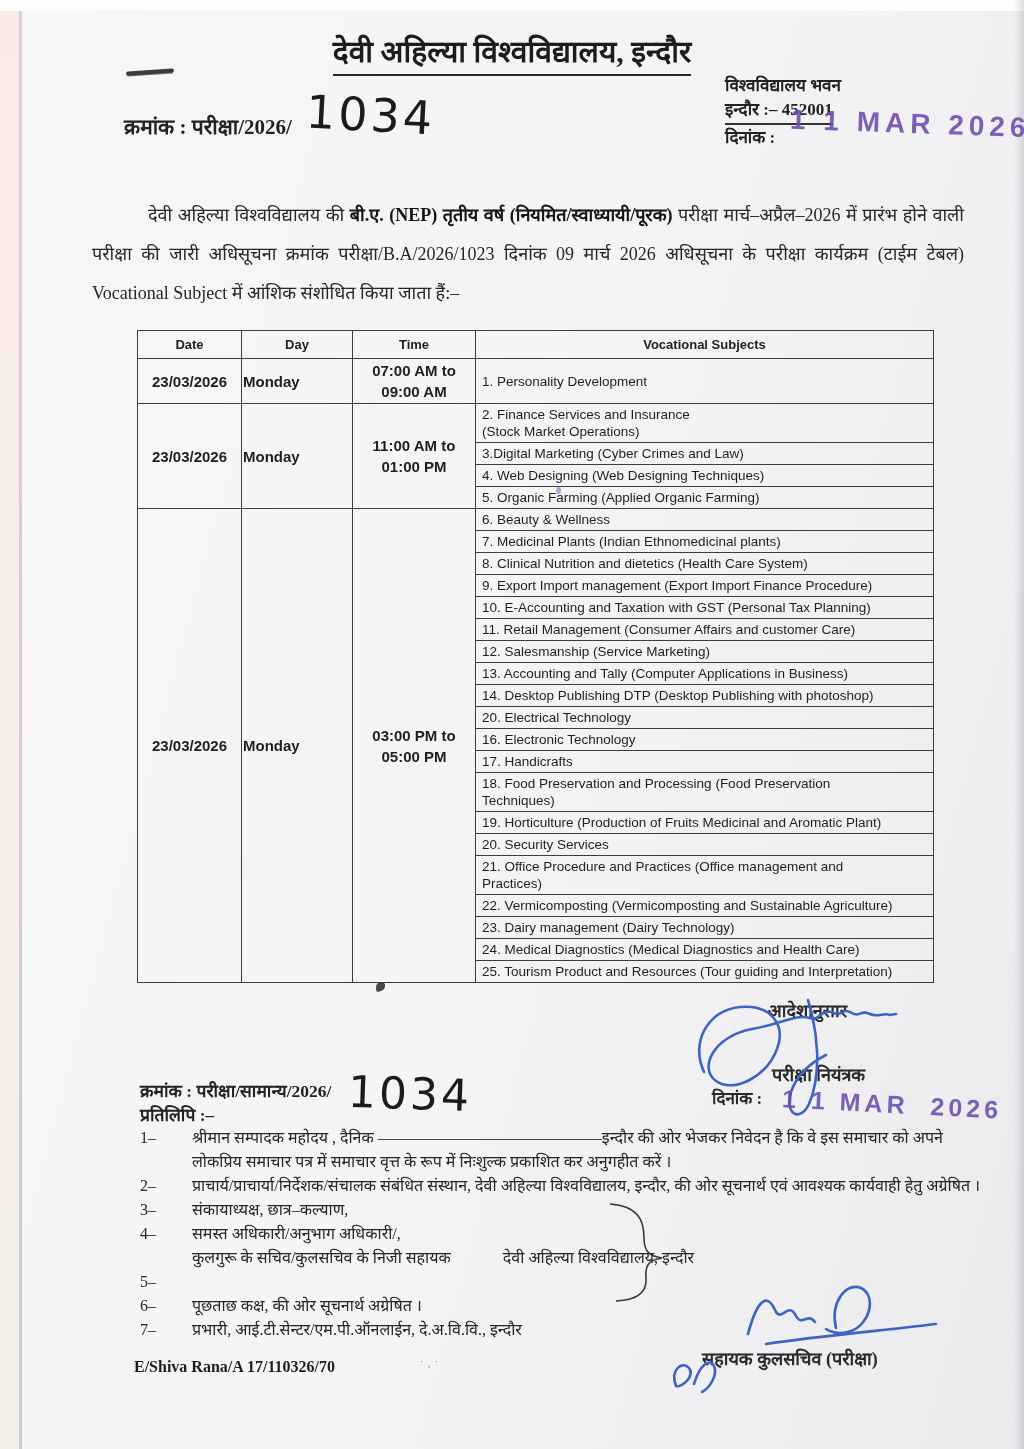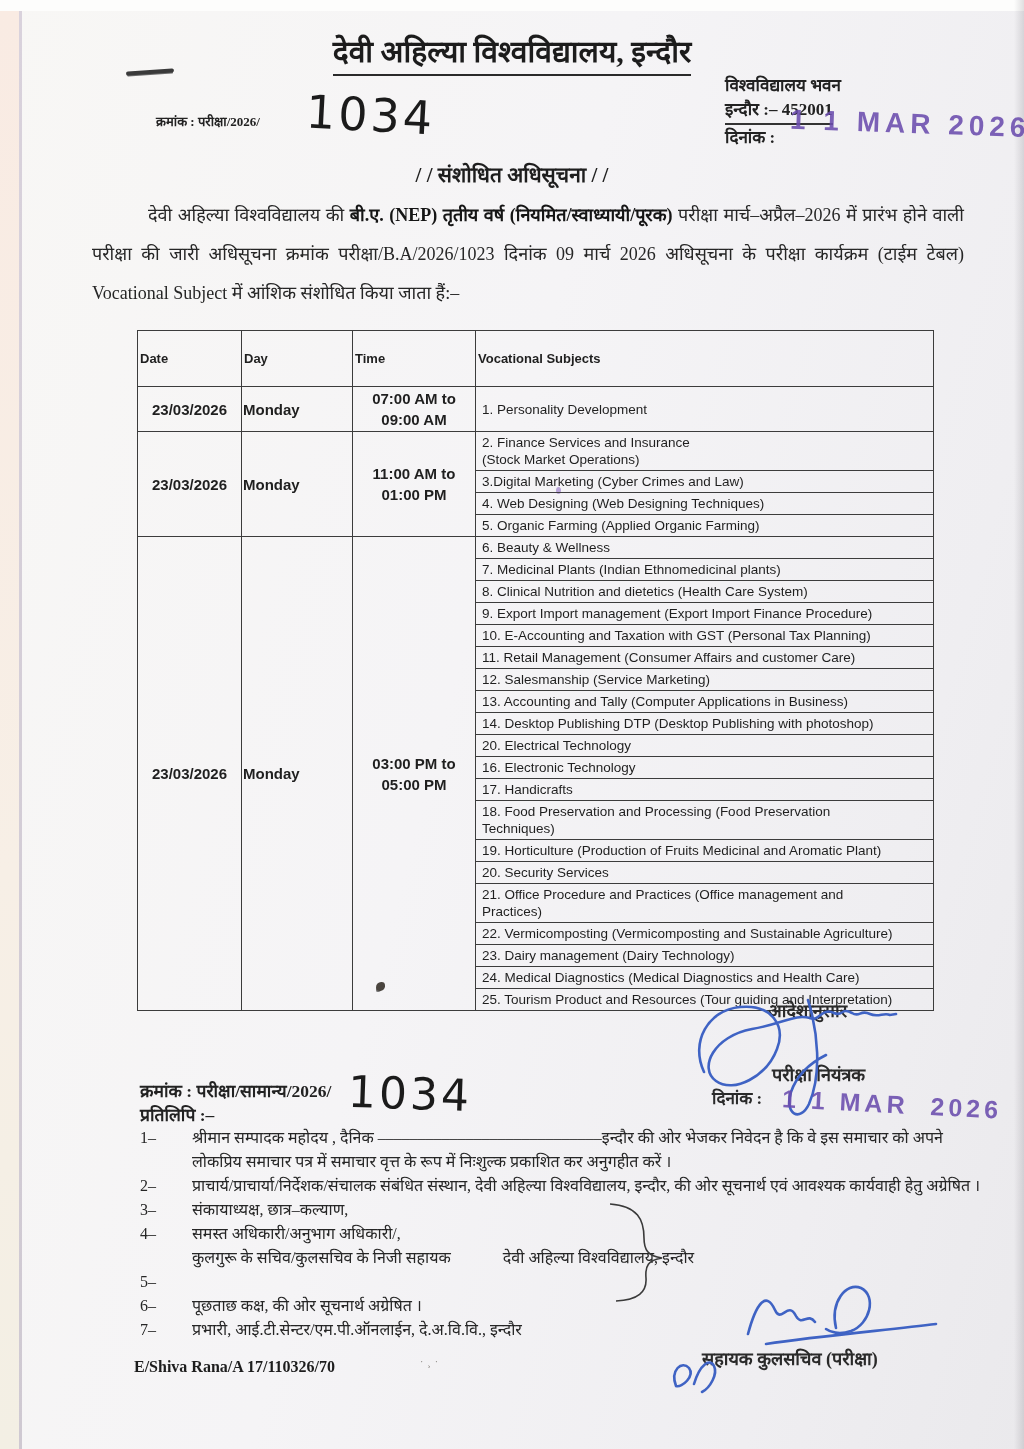--- a/index.html
+++ b/index.html
@@ -20,31 +20,31 @@
   .footer-dots{left:420px;top:1356px;width:30px;height:24px;color:#8a8680;font-size:10px;letter-spacing:4px;}
   
   .uni-title{left:0;top:30px;width:1024px;text-align:center;font-size:30px;font-weight:bold;color:#1c1c1c;}
   .uni-title span{display:inline-block;border-bottom:2.5px solid #2a2a2a;padding-bottom:3px;}
   .addr{left:725px;top:74px;width:260px;font-size:17px;font-weight:bold;line-height:24px;color:#222;}
   .addr .u{display:inline-block;border-bottom:2px solid #333;padding-bottom:1px;}
   .date-row{margin-top:1px;}
   .stamp{color:#6b4dae;font-family:"Liberation Sans","DejaVu Sans",sans-serif;font-weight:bold;white-space:pre;opacity:.88;}
   .stamp1{left:790px;top:108px;font-size:28px;letter-spacing:5px;transform:rotate(2deg);}
   .stamp2{left:782px;top:1090px;font-size:25px;letter-spacing:4px;transform:rotate(3deg);z-index:6;}
-  .ref-line{left:156px;top:112px;font-size:13px;font-weight:bold;color:#222;}
+  .ref-line{left:124px;top:112px;font-size:21px;font-weight:bold;color:#222;}
   .hand-number{font-family:"DejaVu Sans",sans-serif;font-weight:400;color:#1b1b1b;letter-spacing:3px;}
   .hand1{left:306px;top:88px;font-size:46px;transform:rotate(3deg);}
   .hand2{left:348px;top:1068px;font-size:44px;transform:rotate(2deg);}
   .notice-title{left:0;top:160px;width:1024px;text-align:center;font-size:21px;font-weight:bold;color:#1e1e1e;}
   .para{left:92px;top:196px;width:872px;font-size:18px;line-height:39px;text-align:justify;text-indent:56px;color:#262626;}
   .para b{color:#151515;margin-top:16px;}
   
   .tt{left:137px;top:330px;border-collapse:collapse;table-layout:fixed;background:transparent;}
   .tt th,.tt td{border:1.4px solid #3c3c3c;font-family:"Liberation Sans","DejaVu Sans",sans-serif;color:#1f1f1f;vertical-align:middle;}
-  .tt th{font-size:13px;font-weight:bold;padding:20px 2px;text-align:left;}
+  .tt th{font-size:13px;font-weight:bold;padding:6px 2px;text-align:center;}
   .tt td.c-date{width:101px;text-align:center;font-weight:bold;font-size:15px;}
   .tt td.c-day{width:108px;text-align:left;font-weight:bold;font-size:15px;}
   .tt td.c-time{width:120px;text-align:center;font-weight:bold;font-size:15px;white-space:pre-line;line-height:21px;}
   .tt td.c-subj{width:445px;font-size:13.5px;padding:2px 6px;line-height:17px;white-space:pre-line;}
   .tt td.c-subj.tall{padding:3px 6px;}
   
   .order-label{left:768px;top:998px;font-size:18px;font-weight:bold;}
   .controller{left:772px;top:1062px;font-size:18px;font-weight:bold;}
   .date-label2{left:712px;top:1086px;font-size:17px;font-weight:bold;}
   .sig{stroke:#3f63c4;fill:none;stroke-width:2.6;stroke-linecap:round;}
@@ -85,21 +85,20 @@
   <div class="abs addr">
     <div>विश्वविद्यालय भवन</div>
     <div><span class="u">इन्दौर :– 452001</span></div>
     <div class="date-row">दिनांक :</div>
   </div>
   <div class="abs stamp stamp1">1 1 MAR 2026</div>
 
   <div class="abs ref-line">क्रमांक : परीक्षा/2026/</div>
   <div class="abs hand-number hand1">1034</div>
 
-  <div class="abs notice-title">/ / संशोधित अधिसूचना / /</div>
 
   <div class="abs para"><span>देवी अहिल्या विश्वविद्यालय की </span><b>बी.ए. (NEP) तृतीय वर्ष (नियमित/स्वाध्यायी/पूरक)</b><span> परीक्षा मार्च–अप्रैल–2026 में प्रारंभ होने वाली परीक्षा की जारी अधिसूचना क्रमांक परीक्षा/B.A/2026/1023 दिनांक 09 मार्च 2026 अधिसूचना के परीक्षा कार्यक्रम (टाईम टेबल) Vocational Subject में आंशिक संशोधित किया जाता हैं:–</span></div>
 
   <table class="abs tt">
     <thead>
         <tr>
           <th>Date</th>
           <th>Day</th>
           <th>Time</th>
           <th>Vocational Subjects</th>

